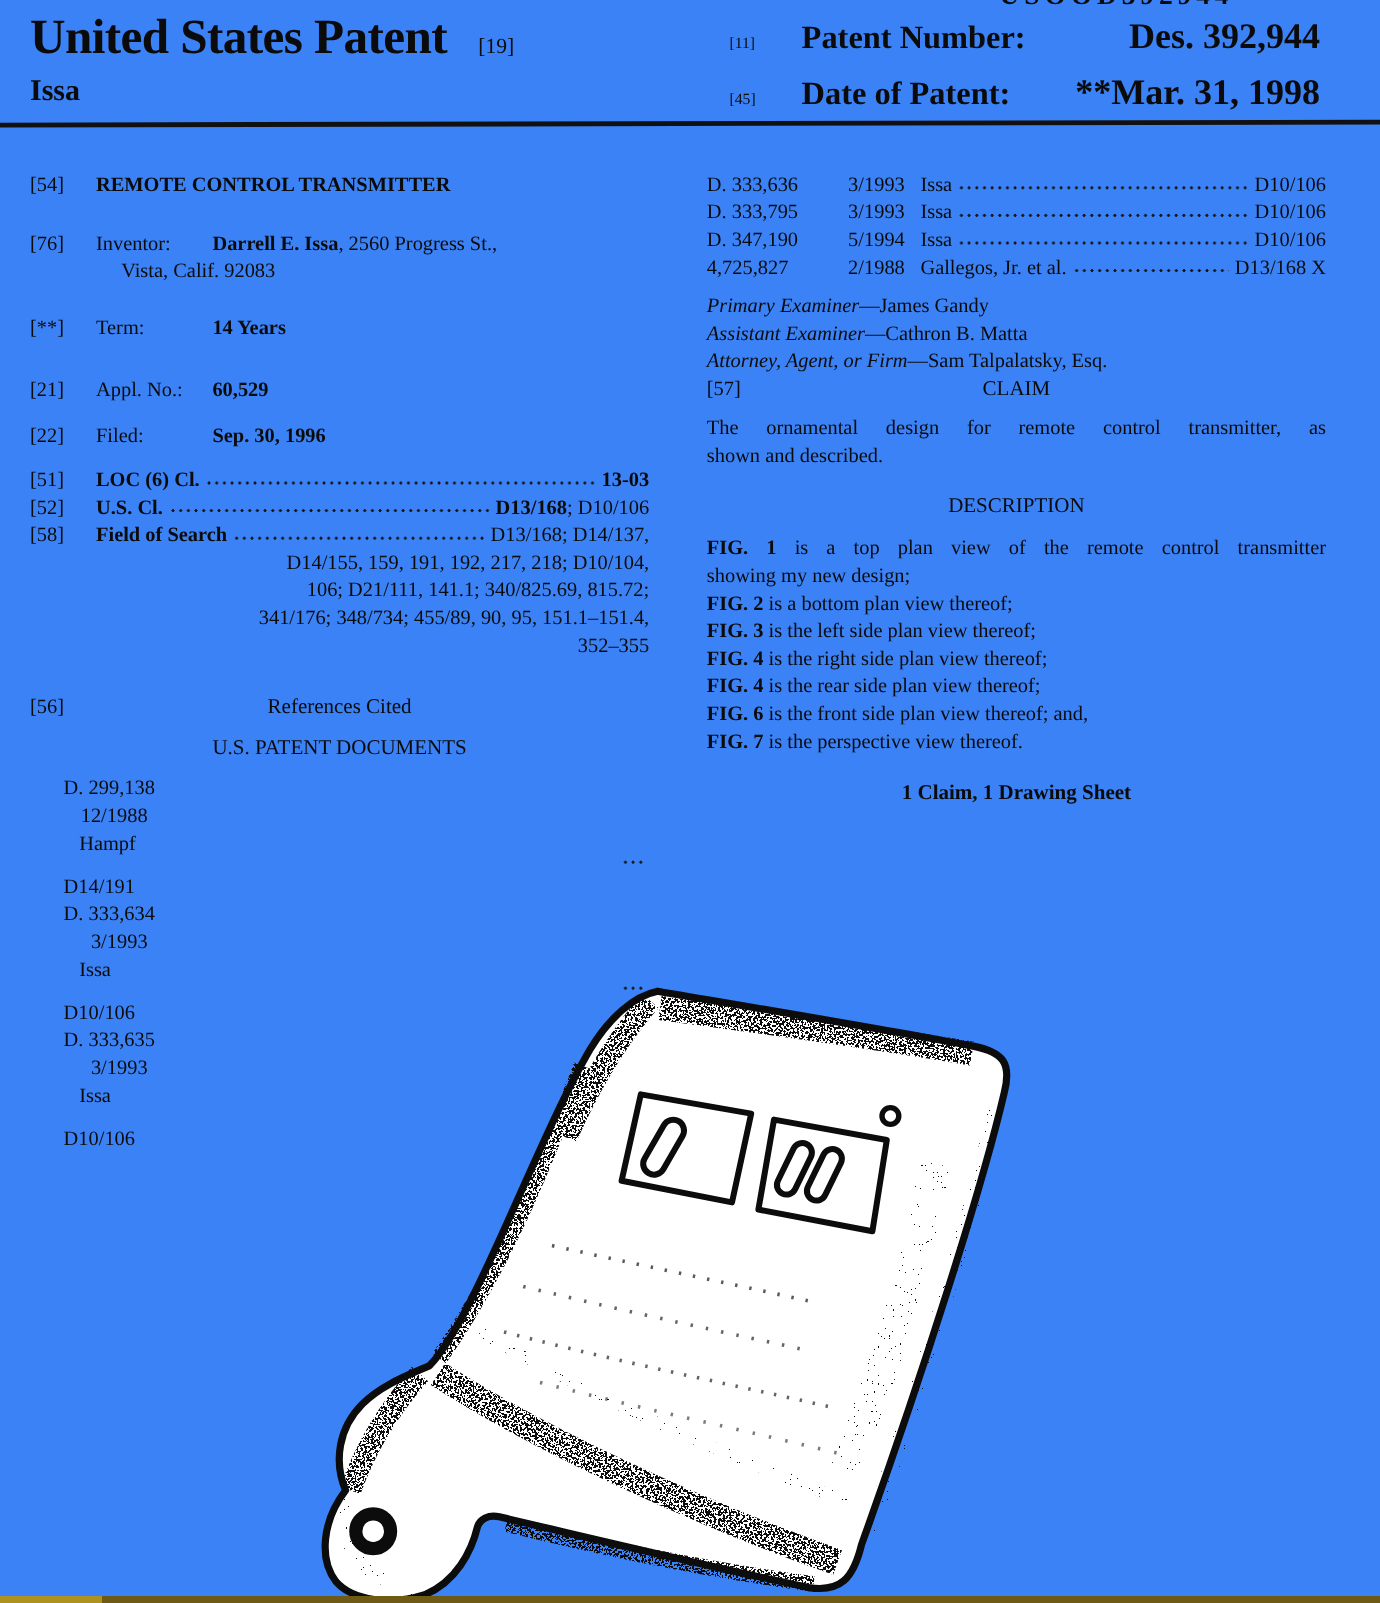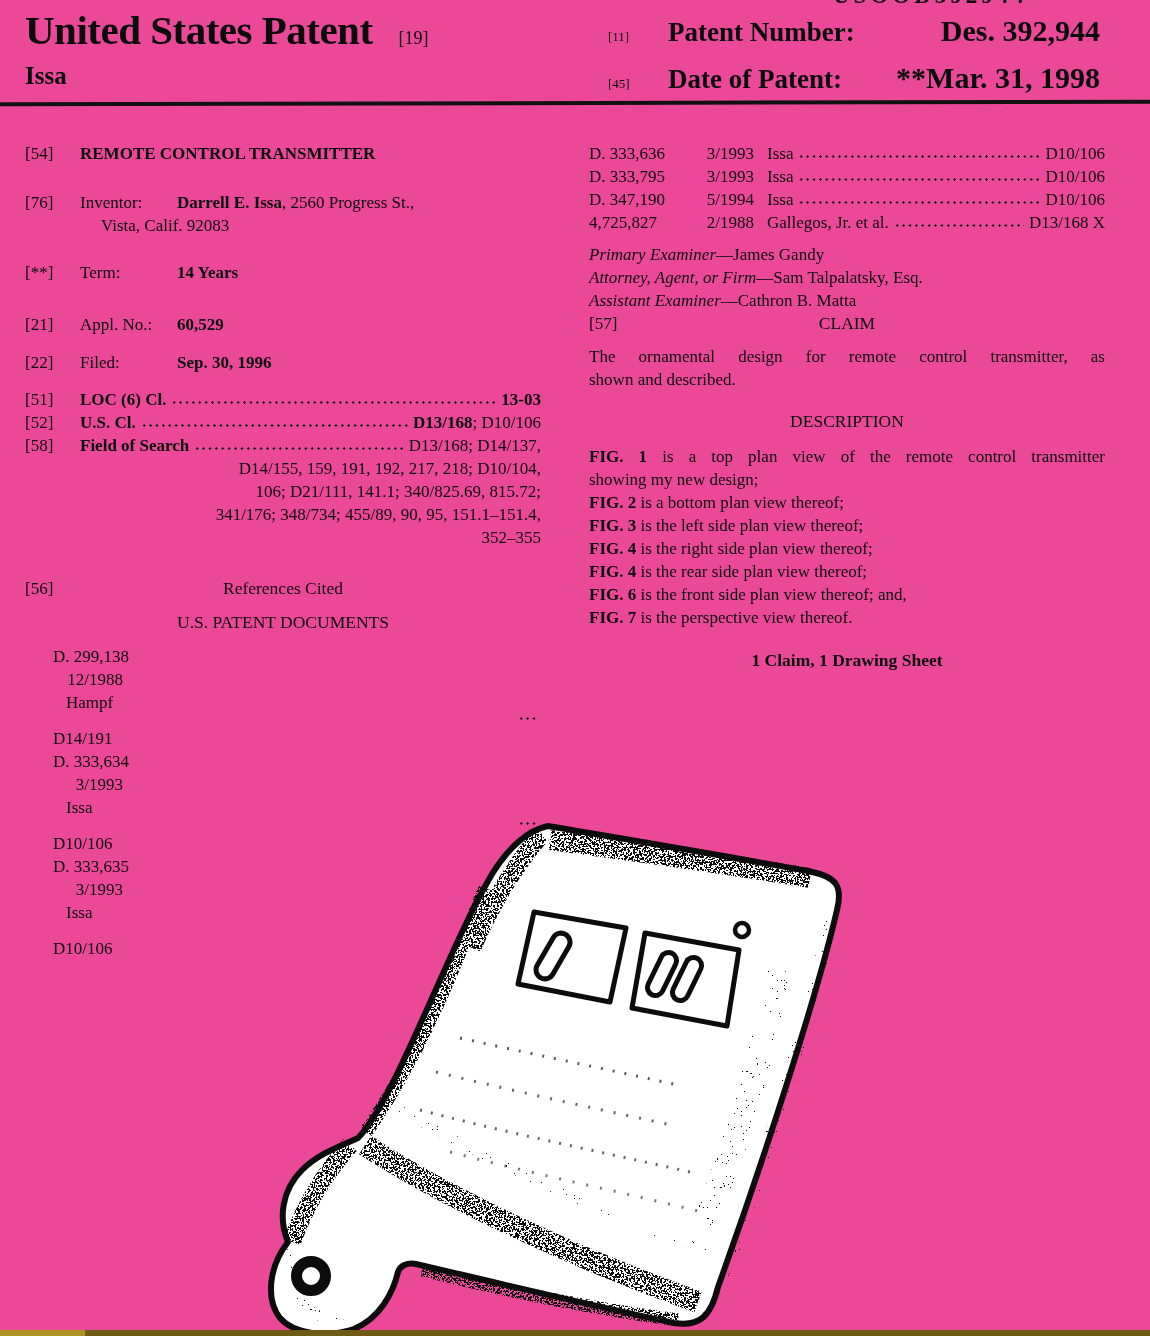--- a/index.html
+++ b/index.html
@@ -1,18 +1,18 @@
 <!DOCTYPE html>
 <html><head>
 <meta charset="utf-8">
 <style>
   html,body { margin:0; padding:0; background:#e8e8e8; }
   .page {
     position:relative; width:1150px; height:1336px; margin:0 auto;
-    background:#ec4899; overflow:hidden;
+    background:#3b82f6; overflow:hidden;
     font-family:"Liberation Serif","DejaVu Serif",serif; color:#0b0b0b;
   }
   .abs { position:absolute; }
   
   .topclip { top:0; left:833px; width:260px; height:9px; overflow:hidden; }
   .topclip span { display:block; margin-top:-17px; font-size:23px; font-weight:bold; letter-spacing:4px; }
   
   .titlewrap { top:6px; left:25px; display:flex; align-items:baseline; }
   .title { font-size:41px; font-weight:bold; letter-spacing:-0.5px; }
   .tbr { font-size:18px; margin-left:26px; }
@@ -202,22 +202,22 @@
         <span class="rn">4,725,827</span>
         <span class="rd">2/1988</span>
         <span class="rnm">Gallegos, Jr. et al.</span>
         <span class="leader"></span>
         <span class="rc">D13/168 X</span>
       </div>
     </div>
 
     <div style="margin-top:9px">
       <div><span class="ital">Primary Examiner</span><span>—James Gandy</span></div>
+      <div><span class="ital">Assistant Examiner</span><span>—Cathron B. Matta</span></div>
       <div><span class="ital">Attorney, Agent, or Firm</span><span>—Sam Talpalatsky, Esq.</span></div>
-      <div><span class="ital">Assistant Examiner</span><span>—Cathron B. Matta</span></div>
     </div>
 
     <div class="row" style="margin-top:0">
       <span class="br">[57]</span>
       <span class="ctr">CLAIM</span>
       <span class="br"></span>
     </div>
     <div style="margin-top:10px">
       <div class="jline">The ornamental design for remote control transmitter, as</div>
       <div>shown and described.</div>

